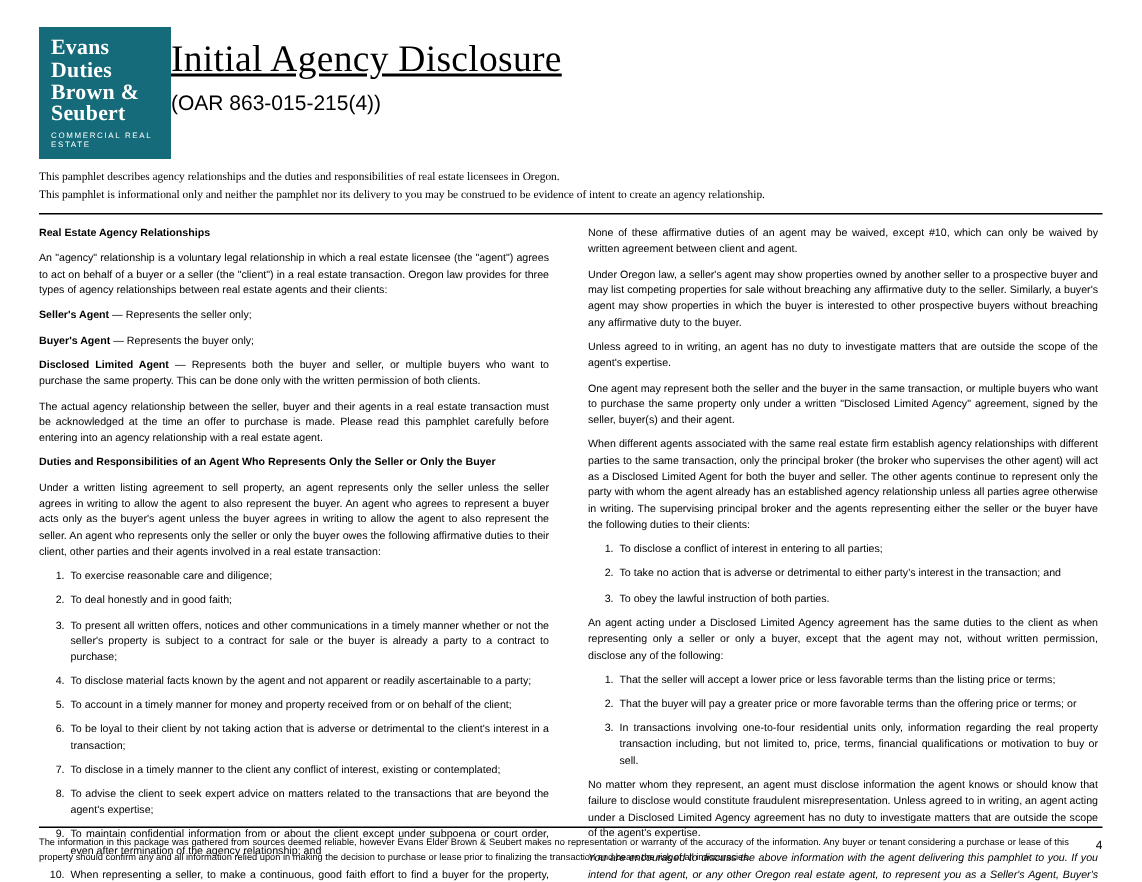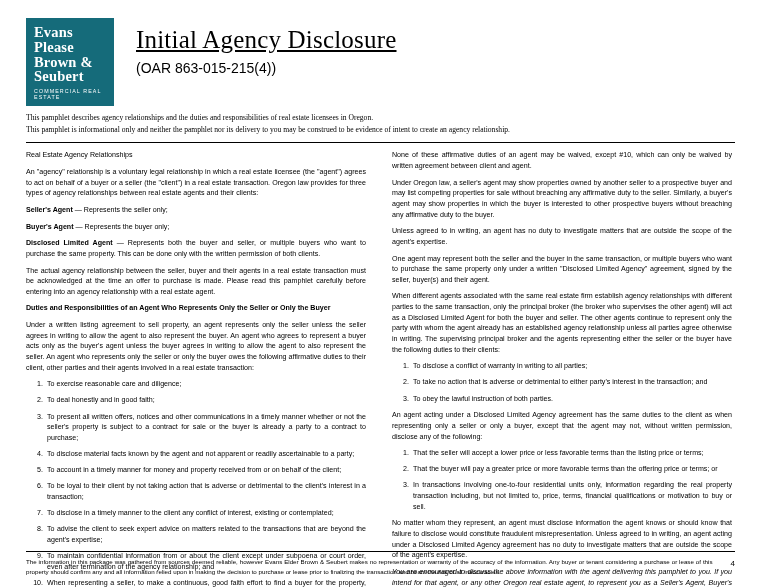--- a/index.html
+++ b/index.html
@@ -18,21 +18,20 @@
     position: relative;
     width: 761px;
     height: 588px;
     box-sizing: border-box;
     padding: 18px 26px 0 26px;
   }
   
   .header {
     display: flex;
     align-items: flex-start;
-    gap: 22px;
     margin-bottom: 6px;
   }
   .logo {
     width: 88px;
     background: #156b7a;
     color: #ffffff;
     padding: 7px 6px 5px 8px;
     box-sizing: border-box;
     line-height: 1.02;
   }
@@ -86,21 +85,21 @@
     gap: 26px;
     font-family: "Liberation Sans", sans-serif;
     font-size: 7.1px;
     line-height: 1.5;
   }
   .col {
     width: 340px;
   }
   .col p { margin: 0 0 6px 0; text-align: justify; }
   .h {
-    font-weight: normal;
+    font-weight: bold;
     margin: 0 0 2px 0;
   }
   .h2 {
     font-weight: bold;
     margin: 7px 0 2px 0;
   }
   .lead { font-weight: bold; }
   ol.num {
     margin: 2px 0 6px 0;
     padding-left: 19px;
@@ -144,21 +143,21 @@
   }
 </style>
 </head>
 <body>
 
 <div class="page">
 
   <div class="header">
     <div class="logo" style="background: rgb(21, 107, 122);">
       <span class="logo-line">Evans</span>
-      <span class="logo-line">Please</span>
+      <span class="logo-line">Duties</span>
       <span class="logo-line">Brown &amp;</span>
       <span class="logo-line">Seubert</span>
       <span class="logo-sub">COMMERCIAL REAL ESTATE</span>
     </div>
     <div class="title-block">
       <h1 class="doc-title">Initial Agency Disclosure</h1>
       <p class="doc-subtitle">(OAR 863-015-215(4))</p>
     </div>
   </div>
 
@@ -194,21 +193,21 @@
       </ol>
     </div>
 
     <div class="col">
       <p>None of these affirmative duties of an agent may be waived, except #10, which can only be waived by written agreement between client and agent.</p>
       <p>Under Oregon law, a seller's agent may show properties owned by another seller to a prospective buyer and may list competing properties for sale without breaching any affirmative duty to the seller. Similarly, a buyer's agent may show properties in which the buyer is interested to other prospective buyers without breaching any affirmative duty to the buyer.</p>
       <p>Unless agreed to in writing, an agent has no duty to investigate matters that are outside the scope of the agent's expertise.</p>
       <p>One agent may represent both the seller and the buyer in the same transaction, or multiple buyers who want to purchase the same property only under a written "Disclosed Limited Agency" agreement, signed by the seller, buyer(s) and their agent.</p>
       <p>When different agents associated with the same real estate firm establish agency relationships with different parties to the same transaction, only the principal broker (the broker who supervises the other agent) will act as a Disclosed Limited Agent for both the buyer and seller. The other agents continue to represent only the party with whom the agent already has an established agency relationship unless all parties agree otherwise in writing. The supervising principal broker and the agents representing either the seller or the buyer have the following duties to their clients:</p>
       <ol class="num">
-        <li>To disclose a conflict of warranty in writing to all parties;</li>
+        <li>To disclose a conflict of interest in entering to all parties;</li>
         <li>To take no action that is adverse or detrimental to either party's interest in the transaction; and</li>
         <li>To obey the lawful instruction of both parties.</li>
       </ol>
       <p>An agent acting under a Disclosed Limited Agency agreement has the same duties to the client as when representing only a seller or only a buyer, except that the agent may not, without written permission, disclose any of the following:</p>
       <ol class="num">
         <li>That the seller will accept a lower price or less favorable terms than the listing price or terms;</li>
         <li>That the buyer will pay a greater price or more favorable terms than the offering price or terms; or</li>
         <li>In transactions involving one-to-four residential units only, information regarding the real property transaction including, but not limited to, price, terms, financial qualifications or motivation to buy or sell.</li>
       </ol>
       <p>No matter whom they represent, an agent must disclose information the agent knows or should know that failure to disclose would constitute fraudulent misrepresentation. Unless agreed to in writing, an agent acting under a Disclosed Limited Agency agreement has no duty to investigate matters that are outside the scope of the agent's expertise.</p>

